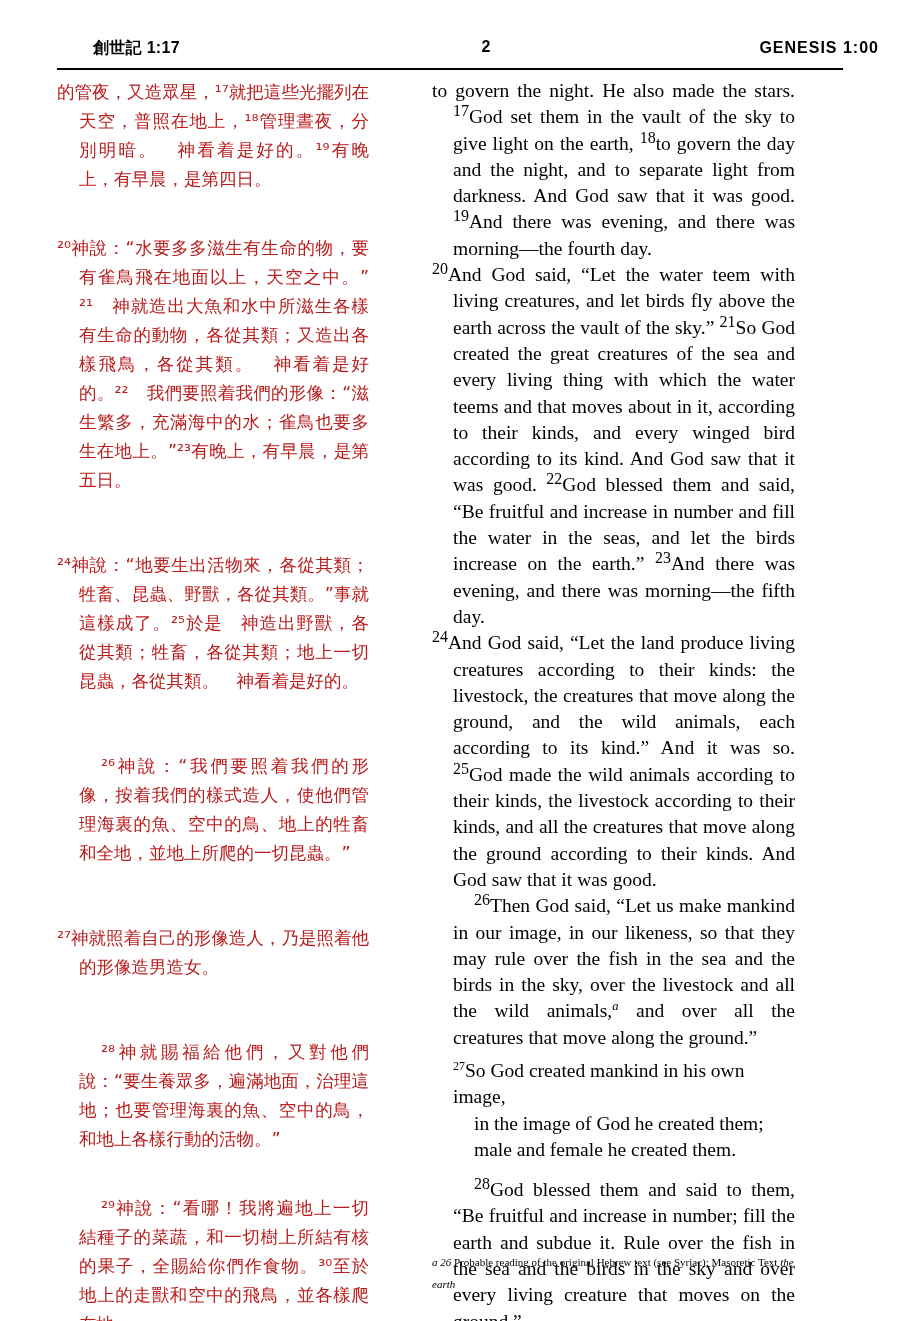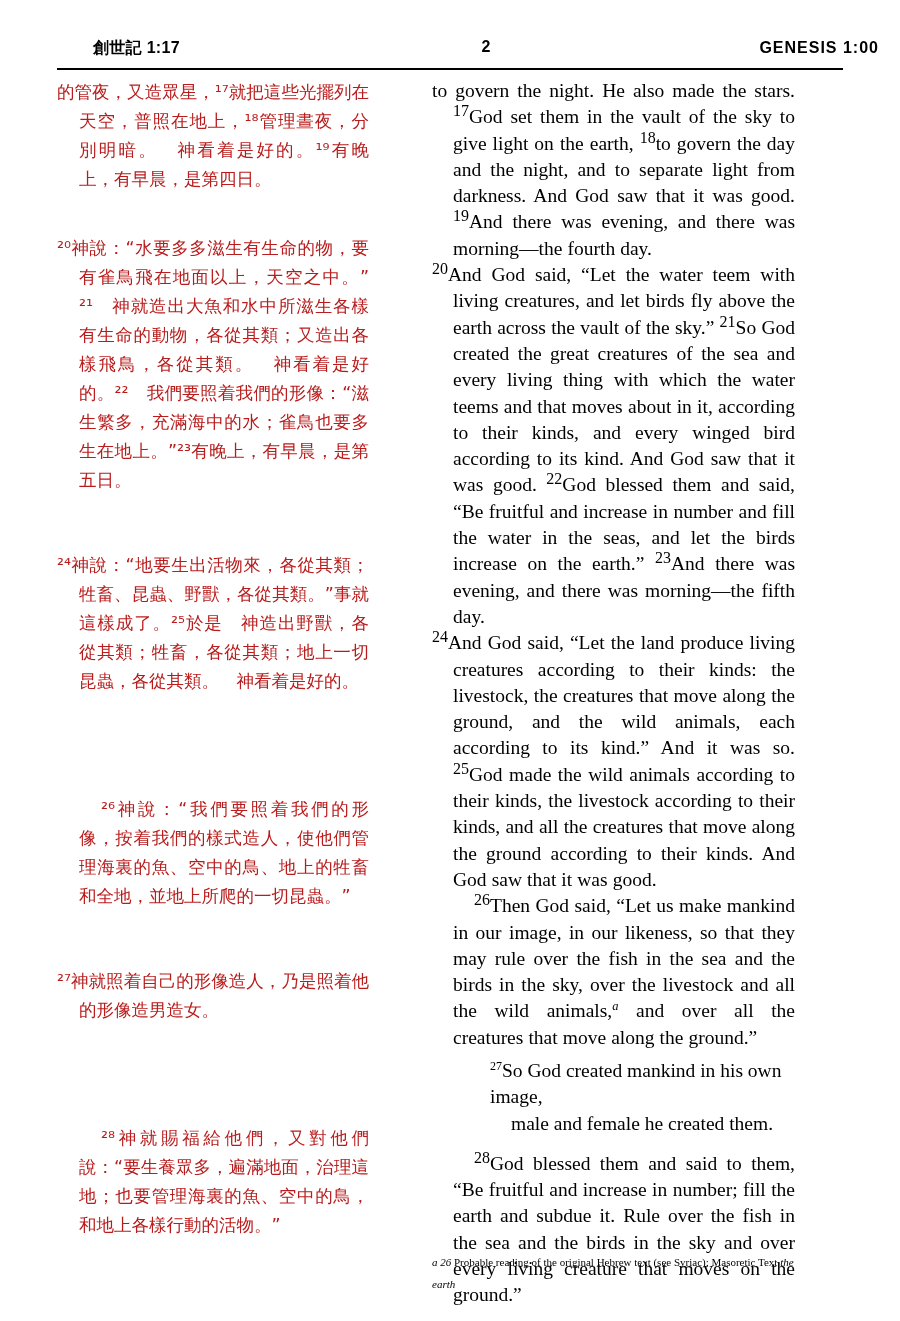--- a/index.html
+++ b/index.html
@@ -80,21 +80,20 @@
     text-align-last: left;
     text-justify: inter-character;
     padding-left: 22px;
     text-indent: -22px;
     margin: 0;
     color: #b91c1c;
   }
   .zh-para.indented {
     text-indent: 22px;
     padding-left: 22px;
-    margin-top: 43px;
   }
   .zh-gap-md { height: 40px; }
   .zh-gap-lg { height: 56px; }
 
   
   .en-para {
     font-size: 19.5px;
     line-height: 26.3px;
     text-align: justify;
     text-align-last: left;
@@ -121,21 +120,20 @@
     line-height: 26.3px;
     margin: 0;
     padding-left: 21px;
     text-indent: -21px;
     text-align: left;
   }
   .en-poetry .pline {
     display: block;
     padding-left: 21px;
     text-indent: 0;
-    margin-left: 37px;
   }
   .en-poetry .pline.first {
     padding-left: 0;
     text-indent: 0;
   }
   .en-poetry sup {
     font-size: 12px;
     vertical-align: 7px;
     line-height: 0;
   }
@@ -188,20 +186,21 @@
   </div>
 
   <div class="col col-en">
     <p class="en-para">to govern the night. He also made the stars. <sup>17</sup>God set them in the vault of the sky to give light on the earth, <sup>18</sup>to govern the day and the night, and to separate light from darkness. And God saw that it was good. <sup>19</sup>And there was evening, and there was morning—the fourth day.</p>
     <p class="en-para"><sup>20</sup>And God said, “Let the water teem with living creatures, and let birds fly above the earth across the vault of the sky.” <sup>21</sup>So God created the great creatures of the sea and every living thing with which the water teems and that moves about in it, according to their kinds, and every winged bird according to its kind. And God saw that it was good. <sup>22</sup>God blessed them and said, “Be fruitful and increase in number and fill the water in the seas, and let the birds increase on the earth.” <sup>23</sup>And there was evening, and there was morning—the fifth day.</p>
     <p class="en-para"><sup>24</sup>And God said, “Let the land produce living creatures according to their kinds: the livestock, the creatures that move along the ground, and the wild animals, each according to its kind.” And it was so. <sup>25</sup>God made the wild animals according to their kinds, the livestock according to their kinds, and all the creatures that move along the ground according to their kinds. And God saw that it was good.</p>
     <p class="en-para indent-first"><sup>26</sup>Then God said, “Let us make mankind in our image, in our likeness, so that they may rule over the fish in the sea and the birds in the sky, over the livestock and all the wild animals,<sup class="note">a</sup> and over all the creatures that move along the ground.”</p>
     <div class="en-gap-sm"></div>
     <div class="en-poetry">
         <span class="pline first"><sup>27</sup>So God created mankind in his own image,</span>
+        <span class="pline">in the image of God he created them;</span>
         <span class="pline">male and female he created them.</span>
       </div>
     <div class="en-gap-md"></div>
     <p class="en-para indent-first"><sup>28</sup>God blessed them and said to them, “Be fruitful and increase in number; fill the earth and subdue it. Rule over the fish in the sea and the birds in the sky and over every living creature that moves on the ground.”</p>
 
   </div>
 
 </div>
 
 <div class="footnote">

